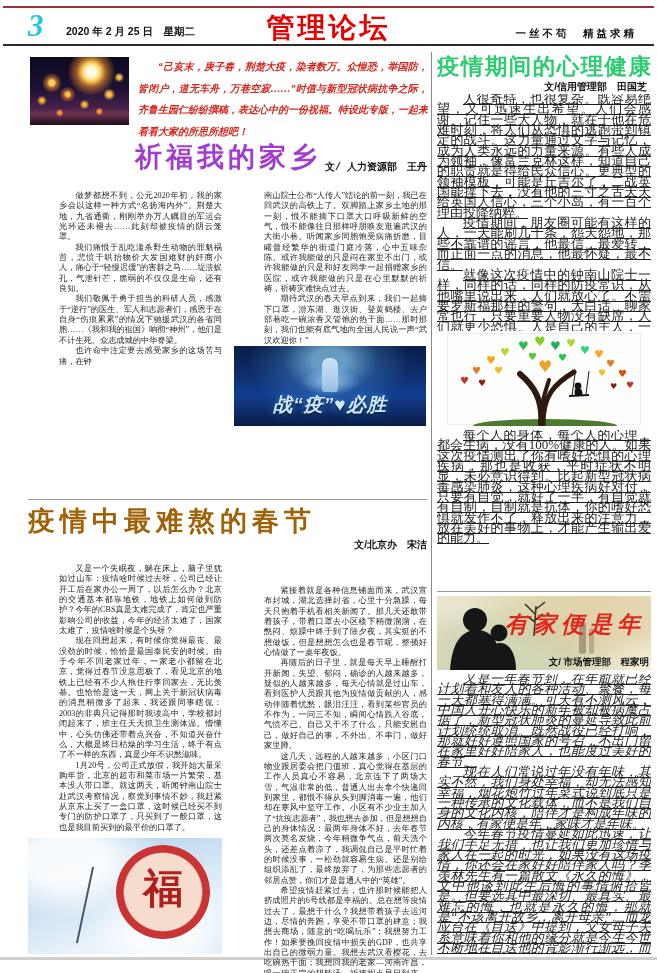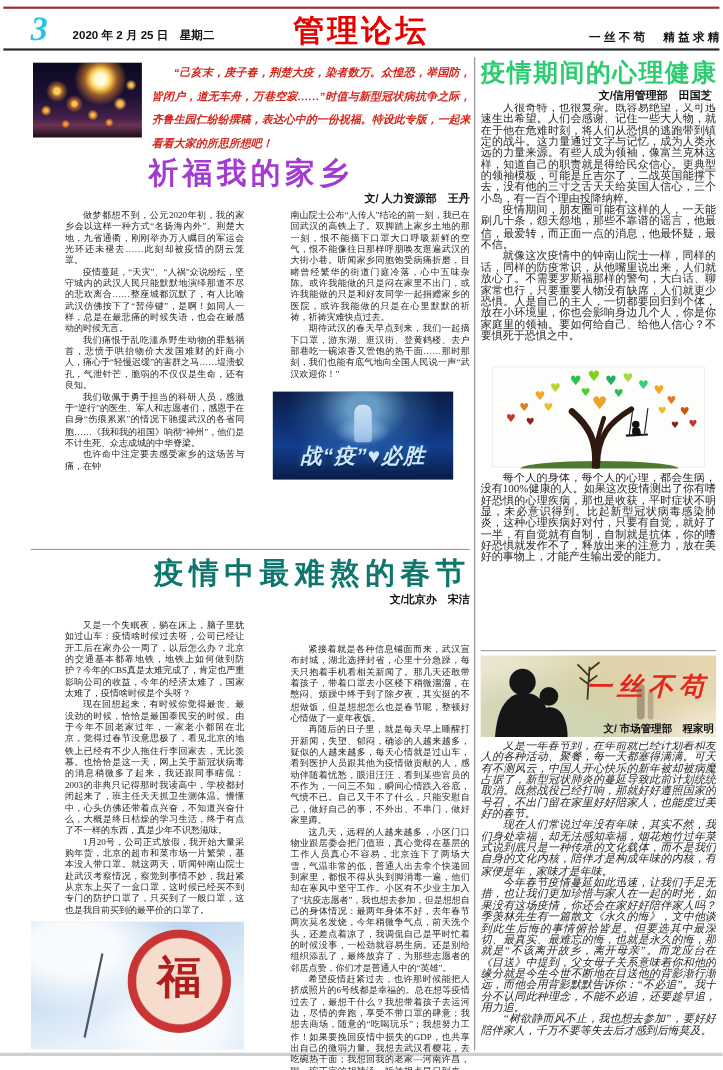--- a/index.html
+++ b/index.html
@@ -9,30 +9,30 @@
     font-family:"Liberation Serif","DejaVu Serif",serif; color:#1c1c1c;
   }
   .abs { position:absolute; }
 
   
   .topline { left:3px; right:3px; top:6px; height:2px; background:#9c3038; }
   .page-num { left:28px; top:8px; font:italic 700 31px "Liberation Serif","DejaVu Serif",serif; color:#27c5e2; }
   .issue-date { left:66px; top:25px; font:700 10.5px "Liberation Sans","DejaVu Sans",sans-serif; color:#111; }
   .masthead { left:0; right:0; top:9px; text-align:center;
     font:700 28px "Liberation Serif","DejaVu Serif",serif; color:#e60000; letter-spacing:3px; }
-  .slogan { right:0; top:27px; font:700 10.5px "Liberation Sans","DejaVu Sans",sans-serif; letter-spacing:3px; color:#111; }
+  .slogan { right:20px; top:27px; font:700 10.5px "Liberation Sans","DejaVu Sans",sans-serif; letter-spacing:3px; color:#111; }
   .headrule { left:3px; right:3px; top:44px; height:2px; background:#2b2b2b; }
   .vrule { left:431px; top:52px; width:1px; height:903px; background:#8a8a8a; }
   .bottomrule { left:0; right:0; top:957px; height:3px; background:#cfcfcf; }
 
   
   .body-col { font-size:8.2px; line-height:10.35px; text-align:justify; overflow:hidden; color:#1f1f1f; }
   .body-col p { text-indent:2em;margin-left:31px; }
   .body-col p.cont { text-indent:0; }
-  .rbody { font-size:10px; line-height:10.35px; text-align:justify; overflow:hidden; color:#1f1f1f; }
+  .rbody { font-size:13px; line-height:10.35px; text-align:justify; overflow:hidden; color:#1f1f1f;text-decoration:underline; }
   .rbody p { text-indent:2em; }
   .byline { font:700 10px "Liberation Sans","DejaVu Sans",sans-serif; color:#111; text-align:right; }
 
   
   .img-lantern { left:30px; top:57px; width:99px; height:68px;
     background:
       radial-gradient(circle at 62% 22%, #fffbe0 0 5px, #ffd257 9px, rgba(255,150,40,.55) 15px, rgba(255,120,30,0) 24px),
       radial-gradient(circle at 22% 38%, #ffd257 0 2.5px, rgba(255,150,40,.6) 5px, rgba(255,120,30,0) 10px),
       radial-gradient(circle at 38% 55%, #ffc04d 0 2px, rgba(255,140,30,.55) 4px, rgba(255,120,30,0) 8px),
       radial-gradient(circle at 12% 64%, #ffb53a 0 1.5px, rgba(255,130,30,0) 5px),
@@ -41,38 +41,38 @@
       radial-gradient(circle at 70% 80%, #ff9d2e 0 1.2px, rgba(255,130,30,0) 4px),
       radial-gradient(circle at 30% 82%, #ff9d2e 0 1.2px, rgba(255,130,30,0) 4px),
       radial-gradient(circle at 90% 30%, #ffc04d 0 1.5px, rgba(255,130,30,0) 5px),
       linear-gradient(180deg,#0d0a20 0%,#1c1034 45%,#45204a 74%,#6b3350 84%,#1d0d1c 100%);
   }
   .intro-quote { left:138px; top:56px; width:290px; height:86px;
     font:italic 700 10px "Liberation Serif","DejaVu Serif",serif;
     color:#d3281e; line-height:21.5px; text-indent:2em; text-align:justify; overflow:hidden; }
   .title-blessing { left:28px; top:139px; width:400px; text-align:center;
     font:700 27px "Liberation Sans","DejaVu Sans",sans-serif; color:#a43bd1; letter-spacing:4px; }
-  .byline-blessing { left:28px; top:174px; width:399px; }
+  .byline-blessing { left:28px; top:160px; width:399px;font-family:Liberation Mono, monospace; }
   .bless-col1 { left:28px;  top:191px; width:194px; height:307px; }
   .bless-col2 { left:233px; top:191px; width:194px; height:307px; }
-  .img-battle { position:relative; margin:10px auto 0 auto; width:164px; height:80px; overflow:hidden;
+  .img-battle { position:relative; margin:0 auto 0 auto; width:192px; height:80px; overflow:hidden;
     background:
       radial-gradient(ellipse at 50% 18%, rgba(150,220,255,.65) 0 12%, rgba(90,170,240,.25) 35%, rgba(0,0,0,0) 60%),
       radial-gradient(ellipse at 50% 45%, rgba(220,240,255,.5) 0 6%, rgba(0,0,0,0) 22%),
       linear-gradient(180deg,#0a1c46 0%,#0e2f6e 38%,#123e8e 62%,#0a1c46 100%); }
   .img-battle .figure { position:absolute; left:50%; top:12px; width:16px; height:34px; transform:translateX(-50%);
     background:linear-gradient(180deg,#dfeefb,#9fc4e8); border-radius:7px 7px 3px 3px; opacity:.85; }
   .img-battle .caption { position:absolute; left:0; right:0; bottom:8px; text-align:center;
     font:italic 900 19px "Liberation Sans","DejaVu Sans",sans-serif; color:#cfeaff;
     text-shadow:0 2px 3px #04122e, 0 0 6px #3f8fe0; letter-spacing:1px; }
   .divider-left { left:28px; top:499px; width:399px; height:1px; background:#9a9a9a; }
 
   
-  .title-spring { left:28px; top:503px; width:400px; text-align:right;
-    font:700 27px "Liberation Sans","DejaVu Sans",sans-serif; color:#0f766e; letter-spacing:5px; }
+  .title-spring { left:28px; top:503px; width:400px; text-align:left;
+    font:700 27px "Liberation Sans","DejaVu Sans",sans-serif; color:#a16207; letter-spacing:5px; }
   .byline-spring { left:28px; top:538px; width:399px; }
   .spring-col1 { left:28px;  top:564px; width:194px; height:399px; }
   .spring-col2 { left:233px; top:586px; width:194px; height:399px; }
   .img-fu { position:relative; margin-top:5px; width:194px; height:116px; overflow:hidden;
     background:
       radial-gradient(ellipse at 20% 20%, rgba(255,255,255,.9) 0 18%, rgba(255,255,255,0) 45%),
       radial-gradient(ellipse at 70% 85%, rgba(255,255,255,.8) 0 15%, rgba(255,255,255,0) 40%),
       linear-gradient(160deg,#a9cbe8 0%,#c7ddf1 35%,#e9f3fb 70%,#d7e8f6 100%); }
   .img-fu .disc { position:absolute; left:88px; top:7px; width:94px; height:94px; border-radius:50%;
     background:radial-gradient(circle at 50% 50%, #f6dccd 0 58%, #c93434 60% 70%, #f2cdbd 72% 76%, #c93434 78% 100%);
@@ -115,21 +115,20 @@
 <div class="abs vrule"></div>
 <div class="abs bottomrule"></div>
 
 <div class="abs img-lantern"></div>
 <div class="abs intro-quote">“己亥末，庚子春，荆楚大疫，染者数万。众惶恐，举国防，皆闭户，道无车舟，万巷空寂……”时值与新型冠状病抗争之际，齐鲁生园仁纷纷撰稿，表达心中的一份祝福。特设此专版，一起来看看大家的所思所想吧！</div>
 <div class="abs title-blessing">祈福我的家乡</div>
 <div class="abs byline byline-blessing">文/ 人力资源部　王丹</div>
 
 <div class="abs body-col bless-col1">
   <p>做梦都想不到，公元2020年初，我的家乡会以这样一种方式“名扬海内外”。荆楚大地，九省通衢，刚刚举办万人瞩目的军运会光环还未褪去……此刻却被疫情的阴云笼罩。</p>
-  <p>疫情蔓延，“天灾”、“人祸”众说纷纭，坚守城内的武汉人民只能默默地演绎那道不尽的悲欢离合……整座城都沉默了，有人比喻武汉仿佛按下了“暂停键”，是啊！如同人一样，总是在最悲痛的时候失语，也会在最感动的时候无言。</p>
   <p>我们痛恨于乱吃滥杀野生动物的罪魁祸首，悲愤于哄抬物价大发国难财的奸商小人，痛心于“轻慢迟缓”的害群之马……堤溃蚁孔，气泄针芒，脆弱的不仅仅是生命，还有良知。</p>
   <p>我们敬佩于勇于担当的科研人员，感激于“逆行”的医生、军人和志愿者们，感恩于在自身“伤痕累累”的情况下驰援武汉的各省同胞……《我和我的祖国》响彻“神州”，他们是不计生死、众志成城的中华脊梁。</p>
   <p>也许命中注定要去感受家乡的这场苦与痛，在钟</p>
 </div>
 <div class="abs body-col bless-col2">
   <p class="cont">南山院士公布“人传人”结论的前一刻，我已在回武汉的高铁上了。双脚踏上家乡土地的那一刻，恨不能摘下口罩大口呼吸新鲜的空气，恨不能像往日那样呼朋唤友逛遍武汉的大街小巷。听闻家乡同胞饱受病痛折磨，目睹曾经繁华的街道门庭冷落，心中五味杂陈。或许我能做的只是闷在家里不出门，或许我能做的只是和好友同学一起捐赠家乡的医院，或许我能做的只是在心里默默的祈祷，祈祷灾难快点过去。</p>
   <p>期待武汉的春天早点到来，我们一起摘下口罩，游东湖、逛汉街、登黄鹤楼、去户部巷吃一碗浓香又管饱的热干面……那时那刻，我们也能有底气地向全国人民说一声“武汉欢迎你！”</p>
   <div class="img-battle">
     <div class="figure"></div>
     <div class="caption">战“疫”♥必胜</div>
@@ -211,21 +210,21 @@
 <div class="abs img-family">
   <svg width="214" height="74" viewBox="0 0 214 74" xmlns="http://www.w3.org/2000/svg" style="position:absolute;left:0;top:0">
     <path d="M97 40 L99 10 M98 18 L88 8 M98 14 L108 6 M98 26 L90 20 M98 24 L106 18" stroke="#3d3424" stroke-width="1.6" fill="none"></path>
     <rect x="142" y="26" width="7" height="32" rx="3" fill="#7a6a55" opacity="0.55"></rect>
     <rect x="152" y="32" width="5" height="26" rx="2.5" fill="#8a7a62" opacity="0.45"></rect>
     <circle cx="38" cy="24" r="12" fill="#161616"></circle>
     <path d="M13 74 C15 46 25 34 40 34 C57 34 64 50 64 74 Z" fill="#161616"></path>
     <circle cx="62" cy="37" r="8.5" fill="#161616"></circle>
     <path d="M47 74 C49 55 55 47 63 47 C74 47 79 60 79 74 Z" fill="#161616"></path>
   </svg>
-  <div class="family-title">一丝不苟</div>
+  <div class="family-title">有家便是年</div>
   <div class="family-byline">文/ 市场管理部　程家明</div>
 </div>
 
 <div class="abs rbody family-body">
   <p>又是一年春节到，在年前就已经计划着和友人的各种活动、聚餐，每一天都塞得满满。可天有不测风云，中国人开心快乐的新年被却被病魔占据了，新型冠状肺炎的蔓延导致此前计划统统取消。既然战役已经打响，那就好好遵照国家的号召，不出门留在家里好好陪家人，也能度过美好的春节。</p>
   <p>现在人们常说过年没有年味，其实不然，我们身处幸福，却无法感知幸福，烟花炮竹过年菜式说到底只是一种传承的文化载体，而不是我们自身的文化内核，陪伴才是构成年味的内核，有家便是年，家味才是年味。</p>
   <p>今年春节疫情蔓延如此迅速，让我们手足无措，也让我们更加珍惜与家人在一起的时光，如果没有这场疫情，你还会在家好好陪伴家人吗？季羡林先生有一篇散文《永久的悔》，文中他谈到此生后悔的事情俯拾皆是。但要选其中最深切、最真实、最难忘的悔，也就是永久的悔，那就是“不该离开故乡，离开母亲”。而龙应台在《目送》中提到，父女母子关系意味着你和他的缘分就是今生今世不断地在目送他的背影渐行渐远，而他会用背影默默告诉你：“不必追”。我十分不认同此种理念，不能不必追，还要趁早追，用力追。</p>
   <p>“树欲静而风不止，我也想去参加”，要好好陪伴家人，千万不要等失去后才感到后悔莫及。</p>
 </div>
 

